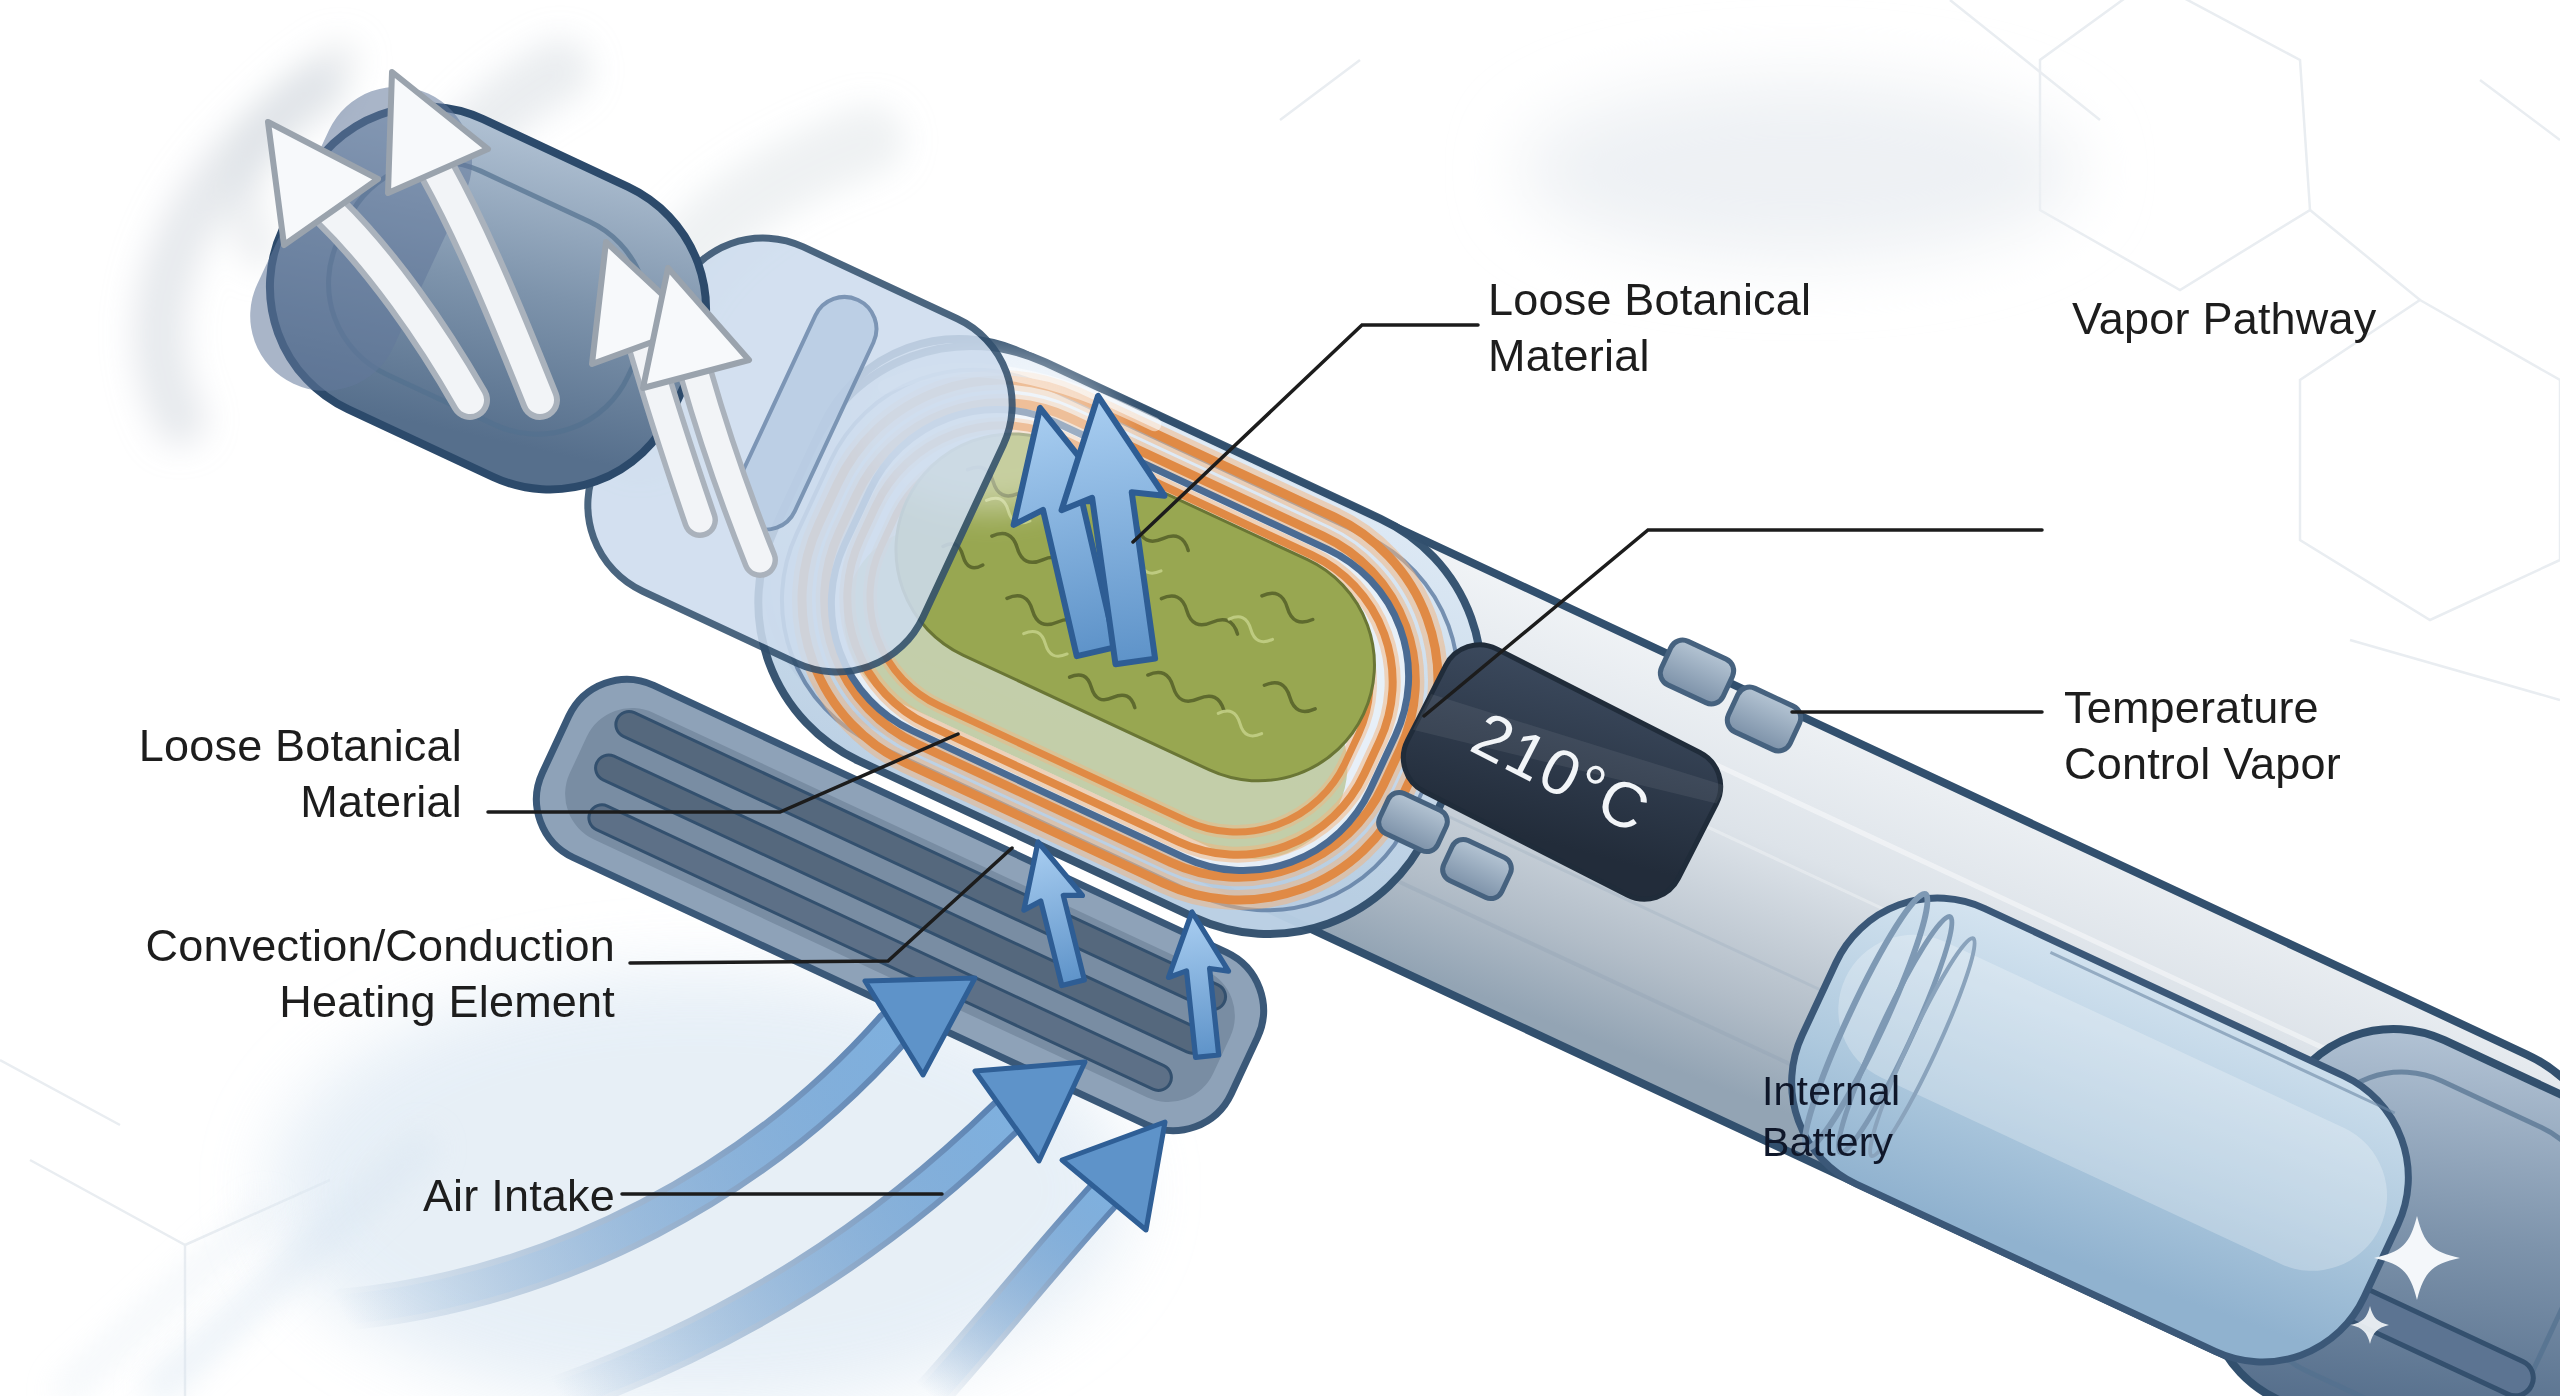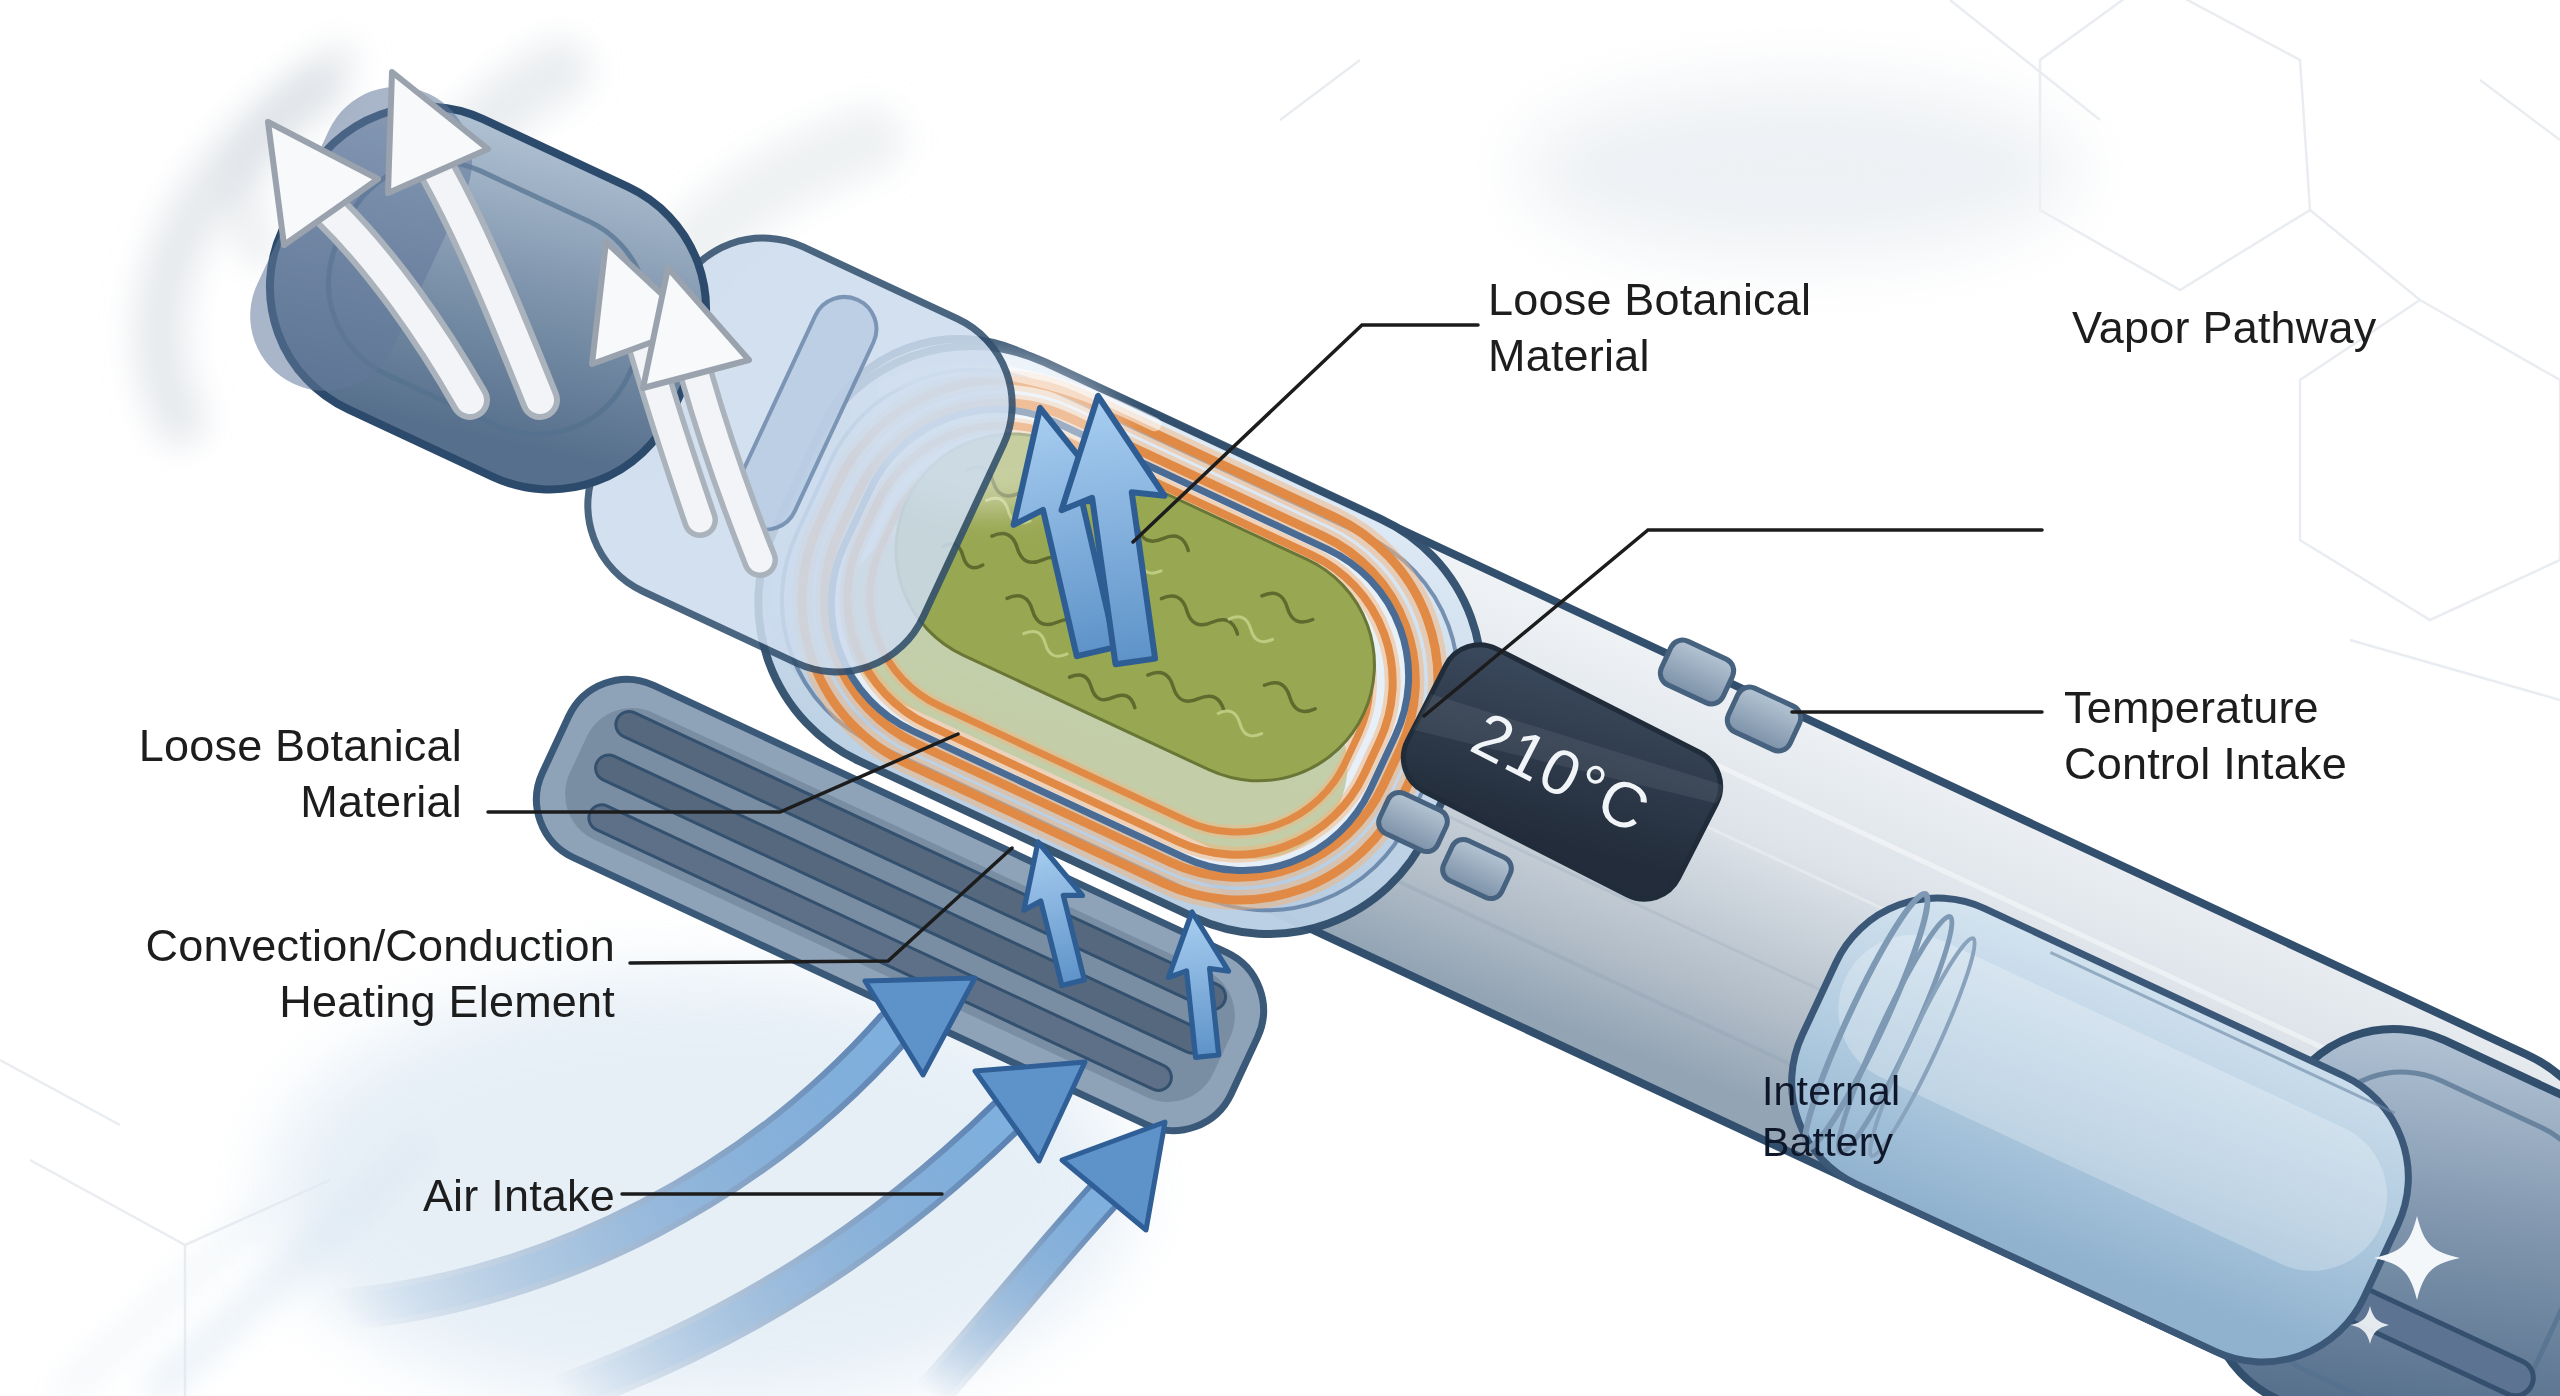--- a/index.html
+++ b/index.html
@@ -266,23 +266,23 @@
     <path d="M 2042 530 L 1648 530 L 1424 716"></path>
     <path d="M 2042 712 L 1792 712"></path>
     <path d="M 488 812 L 780 812 L 958 734"></path>
     <path d="M 630 963 L 888 961 L 1012 848"></path>
     <path d="M 622 1194 L 942 1194"></path>
   </g>
 </svg>
 
 <div class="lbl" style="left:1488px;top:272px;">Loose Botanical
 Material</div>
-<div class="lbl" style="left:2072px;top:300px;text-align:center;">Vapor Pathway</div>
+<div class="lbl" style="left:2072px;top:291px;text-align:center;">Vapor Pathway</div>
 <div class="lbl" style="left:2064px;top:680px;">Temperature
-Control Intake</div>
+Control Vapor</div>
 <div class="lbl right" style="left:100px;top:718px;width:362px;">Loose Botanical
 Material</div>
 <div class="lbl right" style="left:110px;top:918px;width:505px;">Convection/Conduction
 Heating Element</div>
 <div class="lbl right" style="left:300px;top:1168px;width:315px;">Air Intake</div>
 <div class="lbl battery" style="left:1762px;top:1066px;">Internal
 Battery</div>
 </div>
 
 </body></html>

